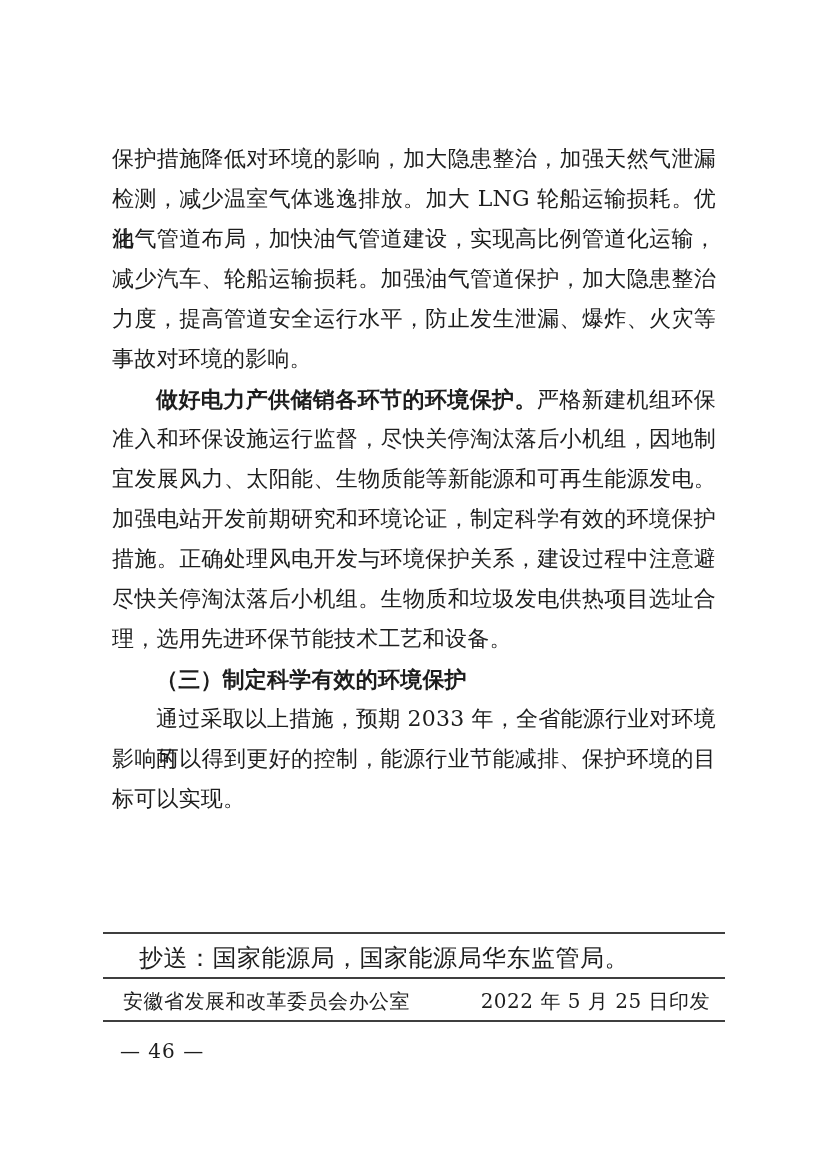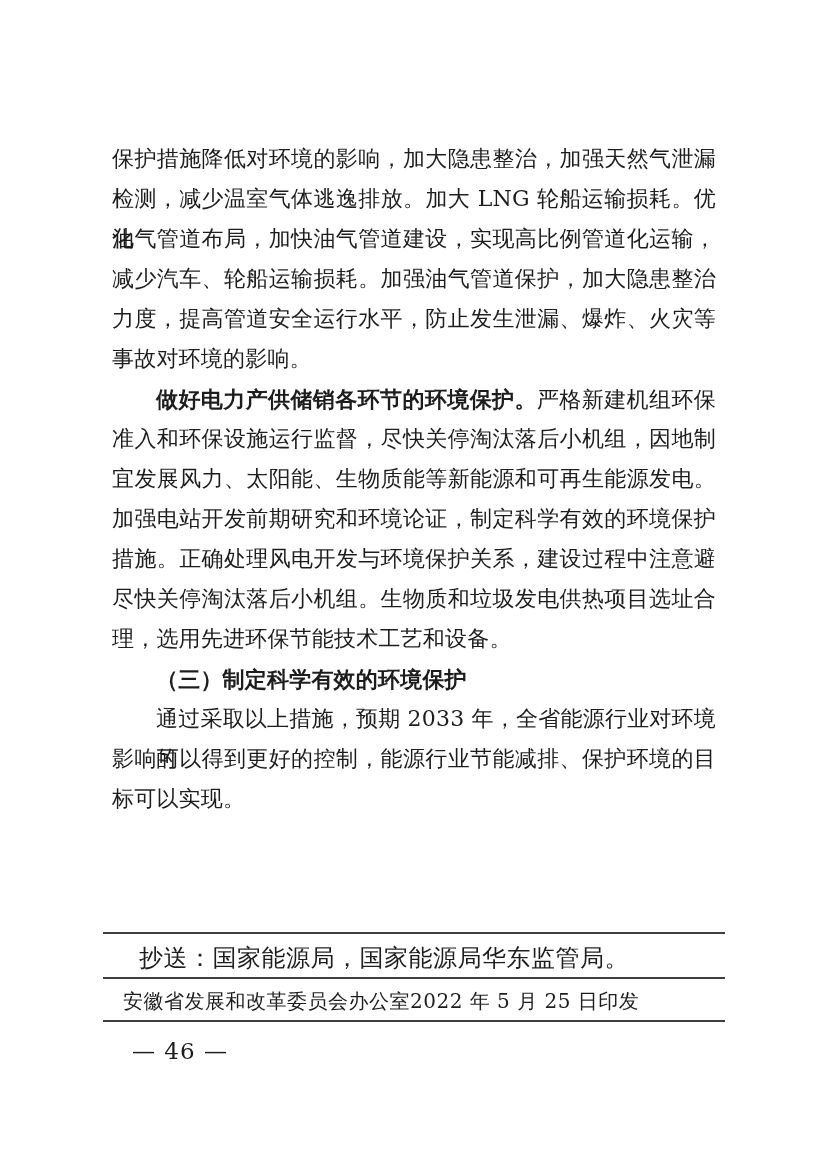--- a/index.html
+++ b/index.html
@@ -43,29 +43,29 @@
     position:absolute;
     left:123px;top:944px;
     font-size:24px;line-height:28px;
     letter-spacing:0.5px;
     margin-left:16px;
   }
   .issuer-row{
     position:absolute;
     left:123px;top:988px;width:587px;
     display:flex;
-    justify-content:flex-start;
+    justify-content:space-between;
     align-items:baseline;
     font-size:20px;line-height:26px;
     letter-spacing:0.5px;
   }
   .page-number{
     position:absolute;
-    left:132px;top:1038px;
-    font-size:23px;line-height:26px;
+    left:120px;top:1038px;
+    font-size:20px;line-height:26px;
     letter-spacing:1px;
   }
 </style>
 </head>
 <body>
 
 <div class="page">
 
   <div class="body-text">
     <div class="line">保护措施降低对环境的影响，加大隐患整治，加强天然气泄漏</div>

